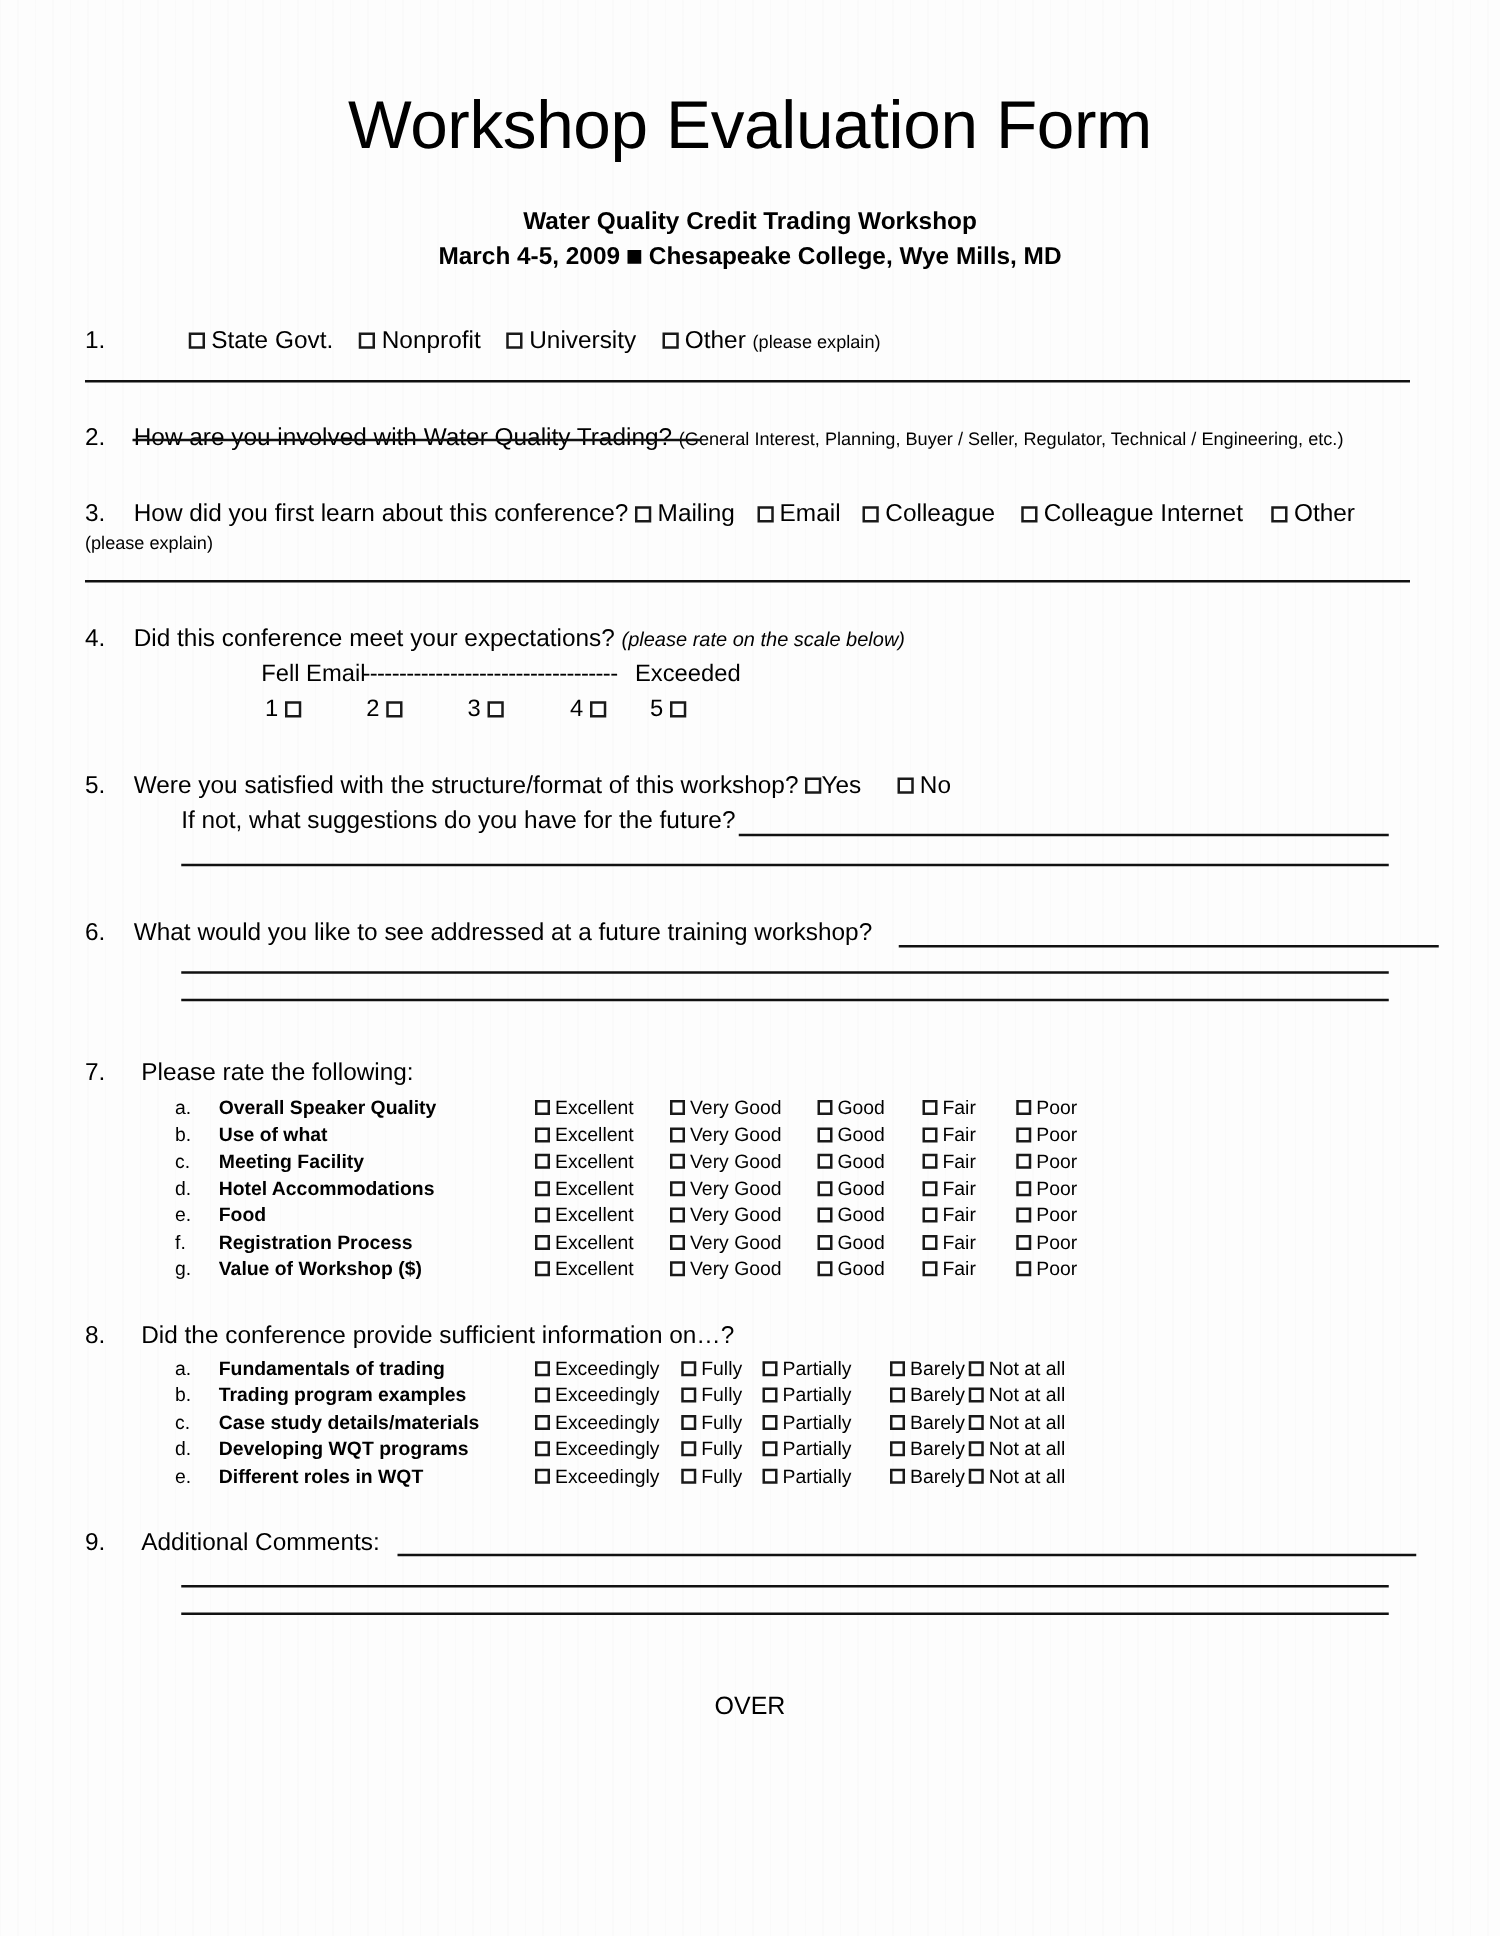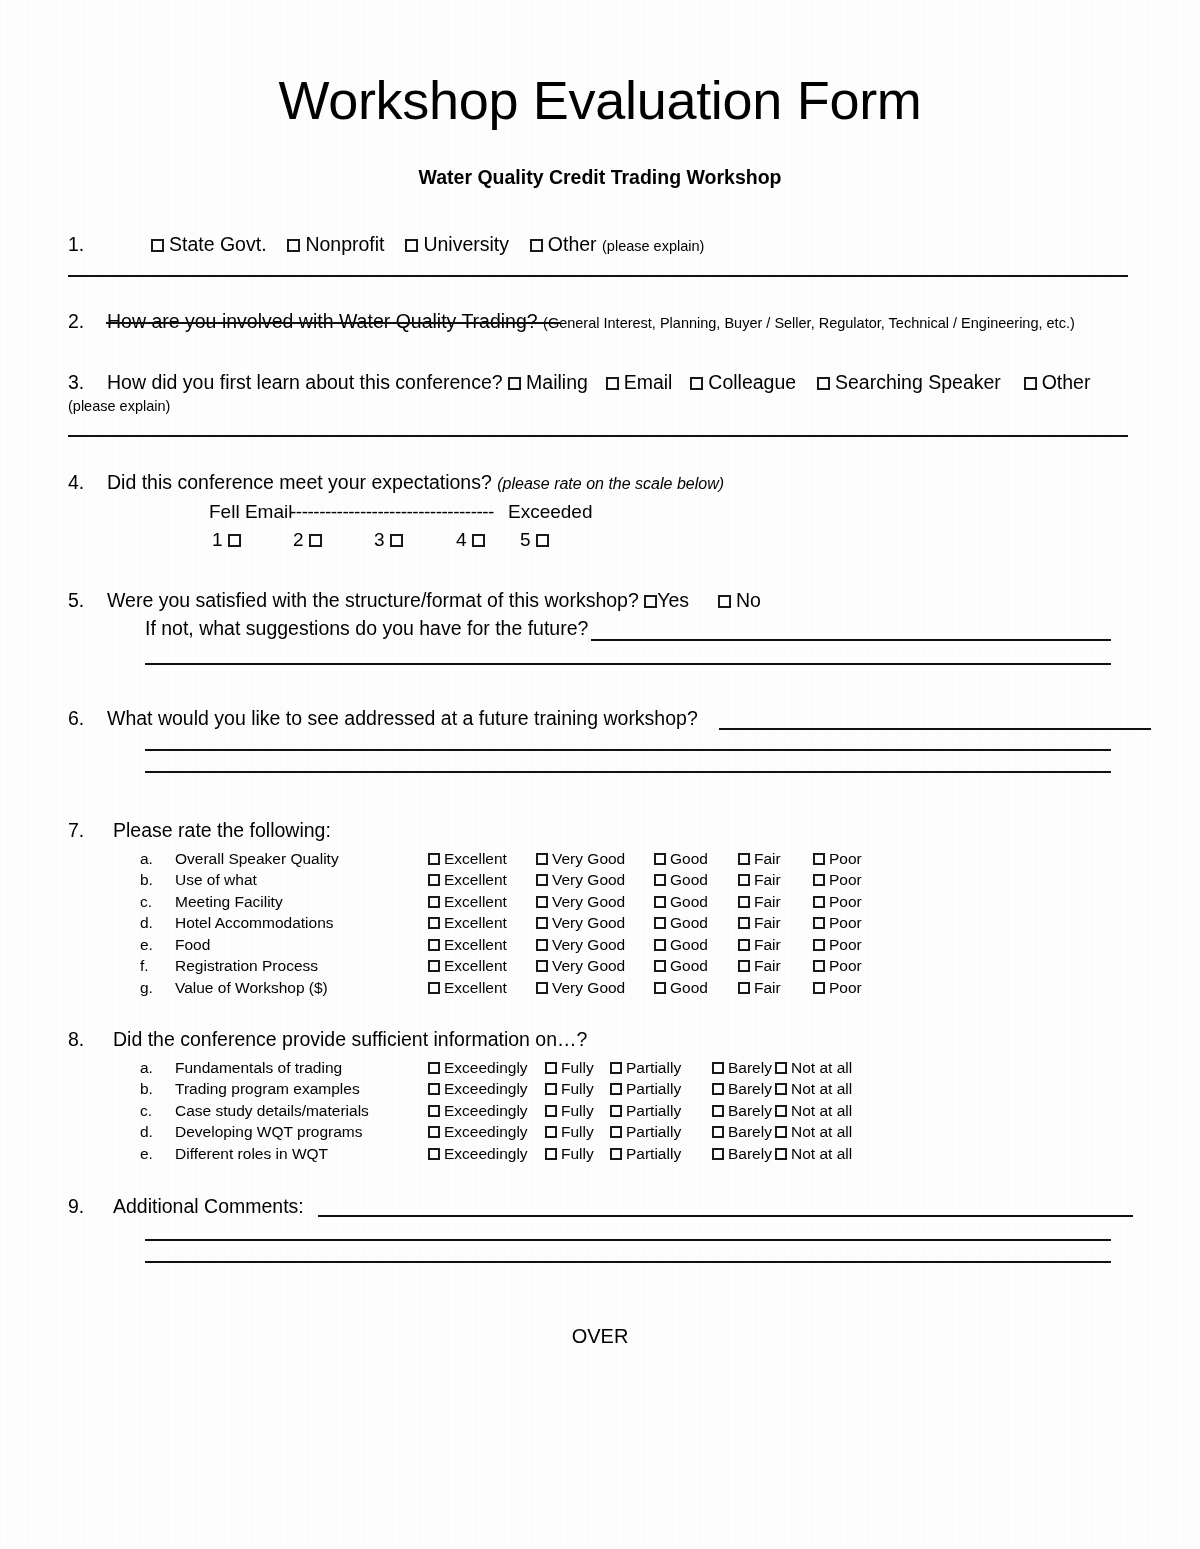--- a/index.html
+++ b/index.html
@@ -125,20 +125,21 @@
   .rate-letter {
     position: absolute;
     left: 72px;
     top: 0;
   }
   .rate-label {
     position: absolute;
     left: 107px;
     top: 0;
     white-space: nowrap;
+    font-weight: bold;
   }
   .rate-opt {
     position: absolute;
     top: 0;
     white-space: nowrap;
   }
   .rate-opt .cb {
     width: 12px;
     height: 12px;
     margin-right: 4px;
@@ -153,20 +154,23 @@
 </head>
 <body>
 
 <div class="page">
 <div class="inner">
 
   <div class="doc-title">Workshop Evaluation Form</div>
 
   <div class="sub1">Water Quality Credit Trading Workshop</div>
 
+  <div class="sub2">
+    <span>March 4-5, 2009</span><span class="sq"></span><span>Chesapeake College, Wye Mills, MD</span>
+  </div>
 
   <div class="q" style="margin-top:42px;">
     <div class="qnum">1.</div>
     <div class="qbody">
       <div style="margin-top:7px;margin-left:44px;">
         <span class="opt"><span class="cb"></span><span>State Govt.</span></span>
         <span style="display:inline-block;width:10px"></span>
         <span class="opt"><span class="cb"></span><span>Nonprofit</span></span>
         <span style="display:inline-block;width:10px"></span>
         <span class="opt"><span class="cb"></span><span>University</span></span>
@@ -193,21 +197,21 @@
   <div class="q" style="margin-top:34px;">
     <div class="qnum">3.</div>
     <div class="qbody">
       <span>How did you first learn about this conference?</span>
       <span class="opt"><span class="cb"></span><span>Mailing</span></span>
       <span style="display:inline-block;width:7px"></span>
       <span class="opt"><span class="cb"></span><span>Email</span></span>
       <span style="display:inline-block;width:7px"></span>
       <span class="opt"><span class="cb"></span><span>Colleague</span></span>
       <span style="display:inline-block;width:10px"></span>
-      <span class="opt"><span class="cb"></span><span>Searching Speaker</span></span>
+      <span class="opt"><span class="cb"></span><span>Colleague Internet</span></span>
       <span style="display:inline-block;width:12px"></span>
       <span class="opt"><span class="cb"></span><span>Other</span></span>
     </div>
   </div>
   <div class="small" style="margin-top:3px;">(please explain)</div>
 
   <div class="rule" style="margin-top:21px;width:1060px;"></div>
 
   <div class="q" style="margin-top:32px;">
     <div class="qnum">4.</div>

